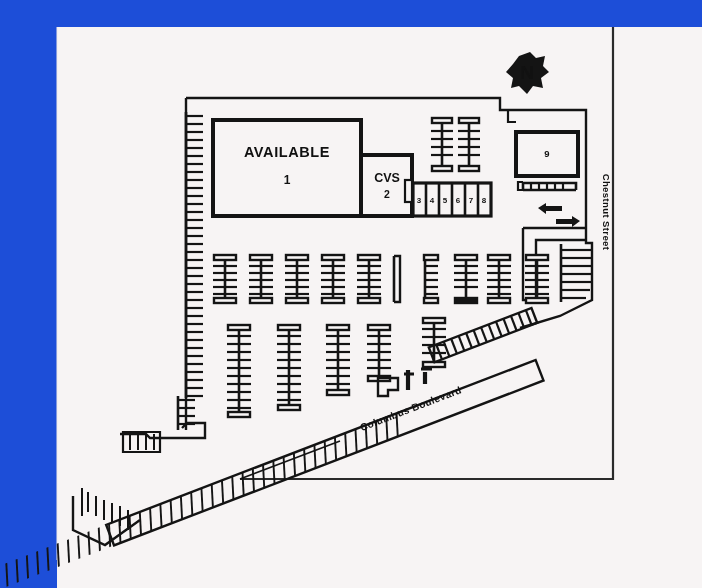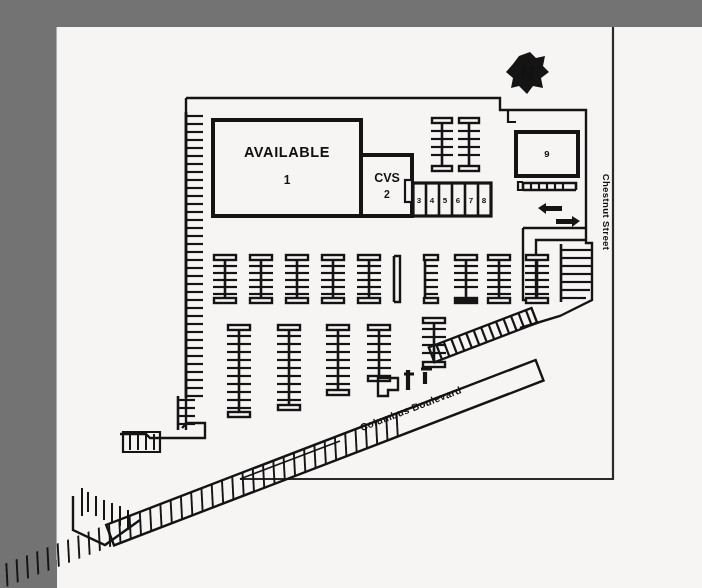--- a/index.html
+++ b/index.html
@@ -13,21 +13,21 @@
     height: 588px;
     font-family: "Liberation Sans", sans-serif;
     overflow: hidden;
     position: relative;
   }
   #scan-page {
     position: absolute;
     left: 0; top: 0;
     width: 702px;
     height: 588px;
-    background: #737373;
+    background: #1d4ed8;
   }
   #paper {
     position: absolute;
     left: 57px;
     top: 27px;
     width: 645px;
     height: 561px;
     background: #f7f4f4;
   }
   #plan-svg {

